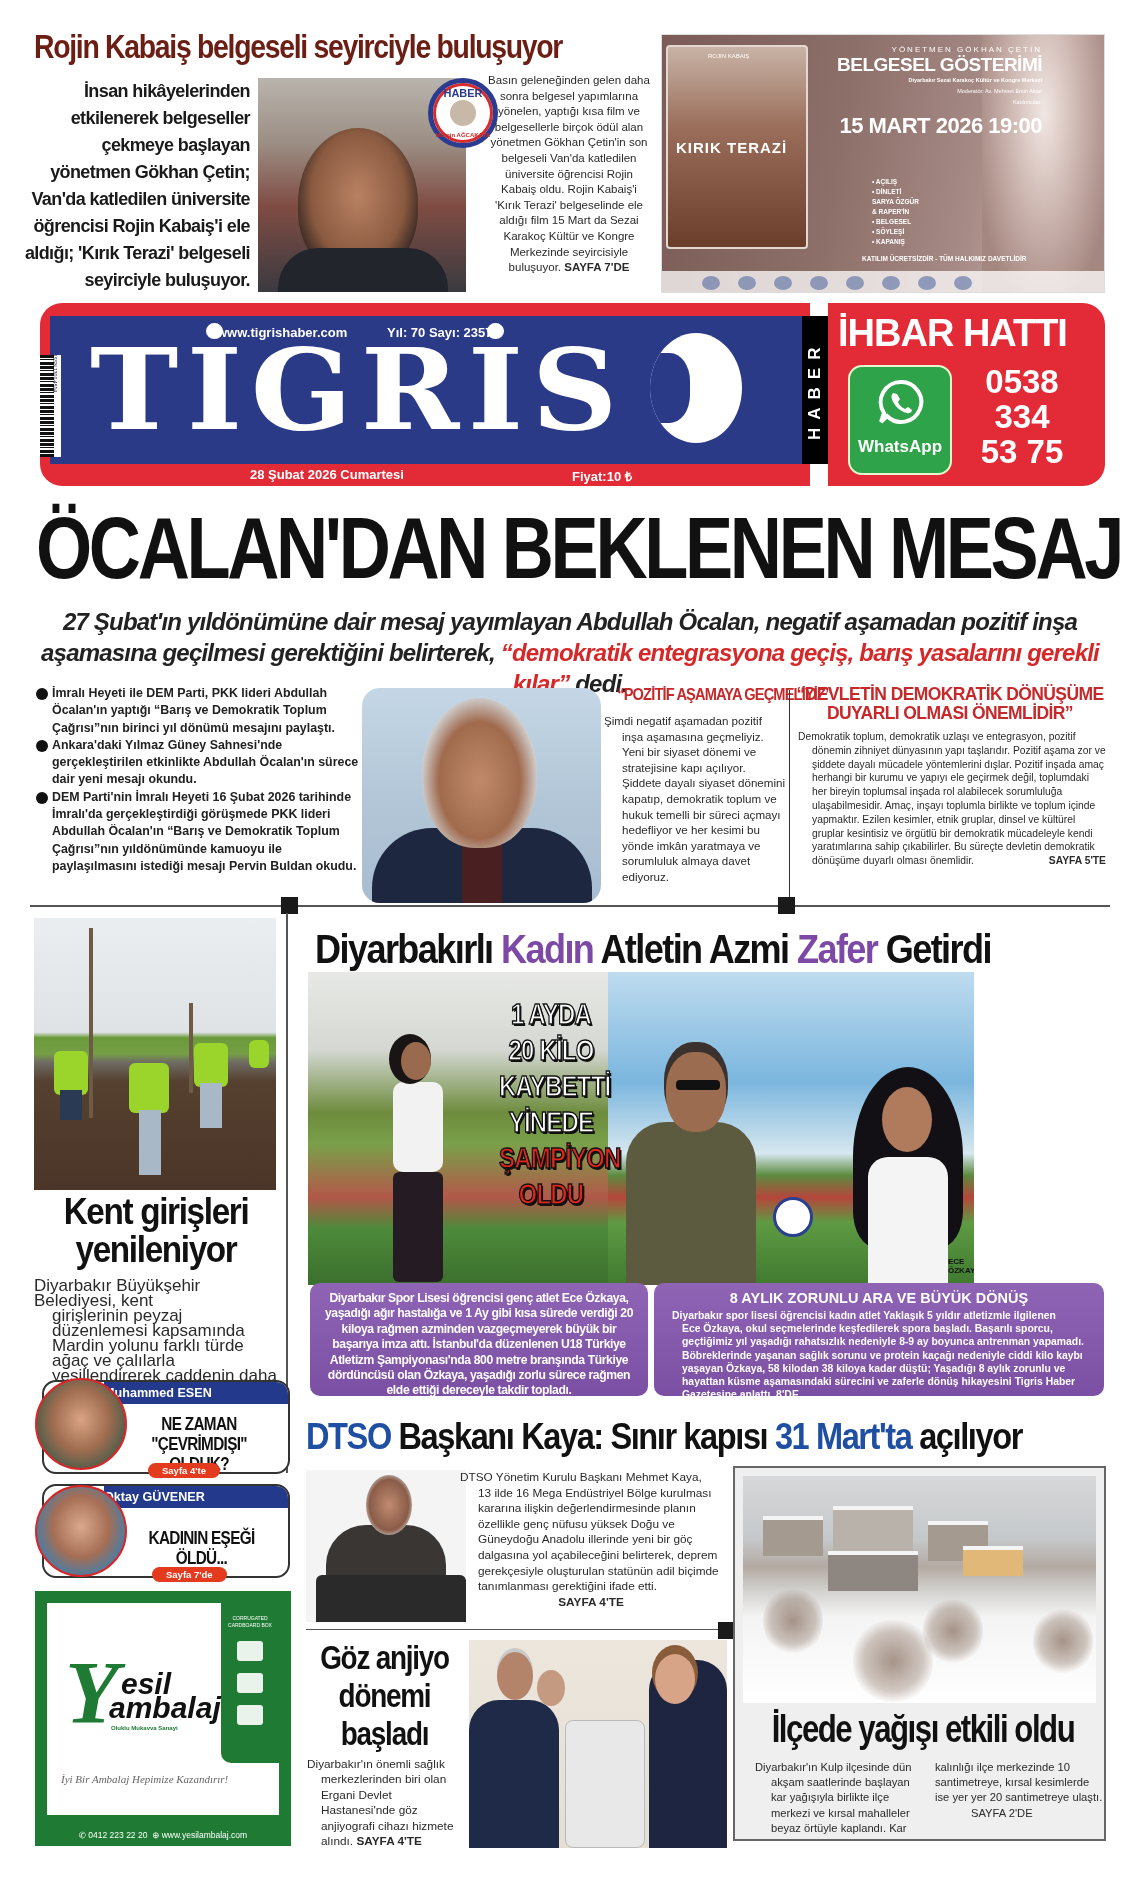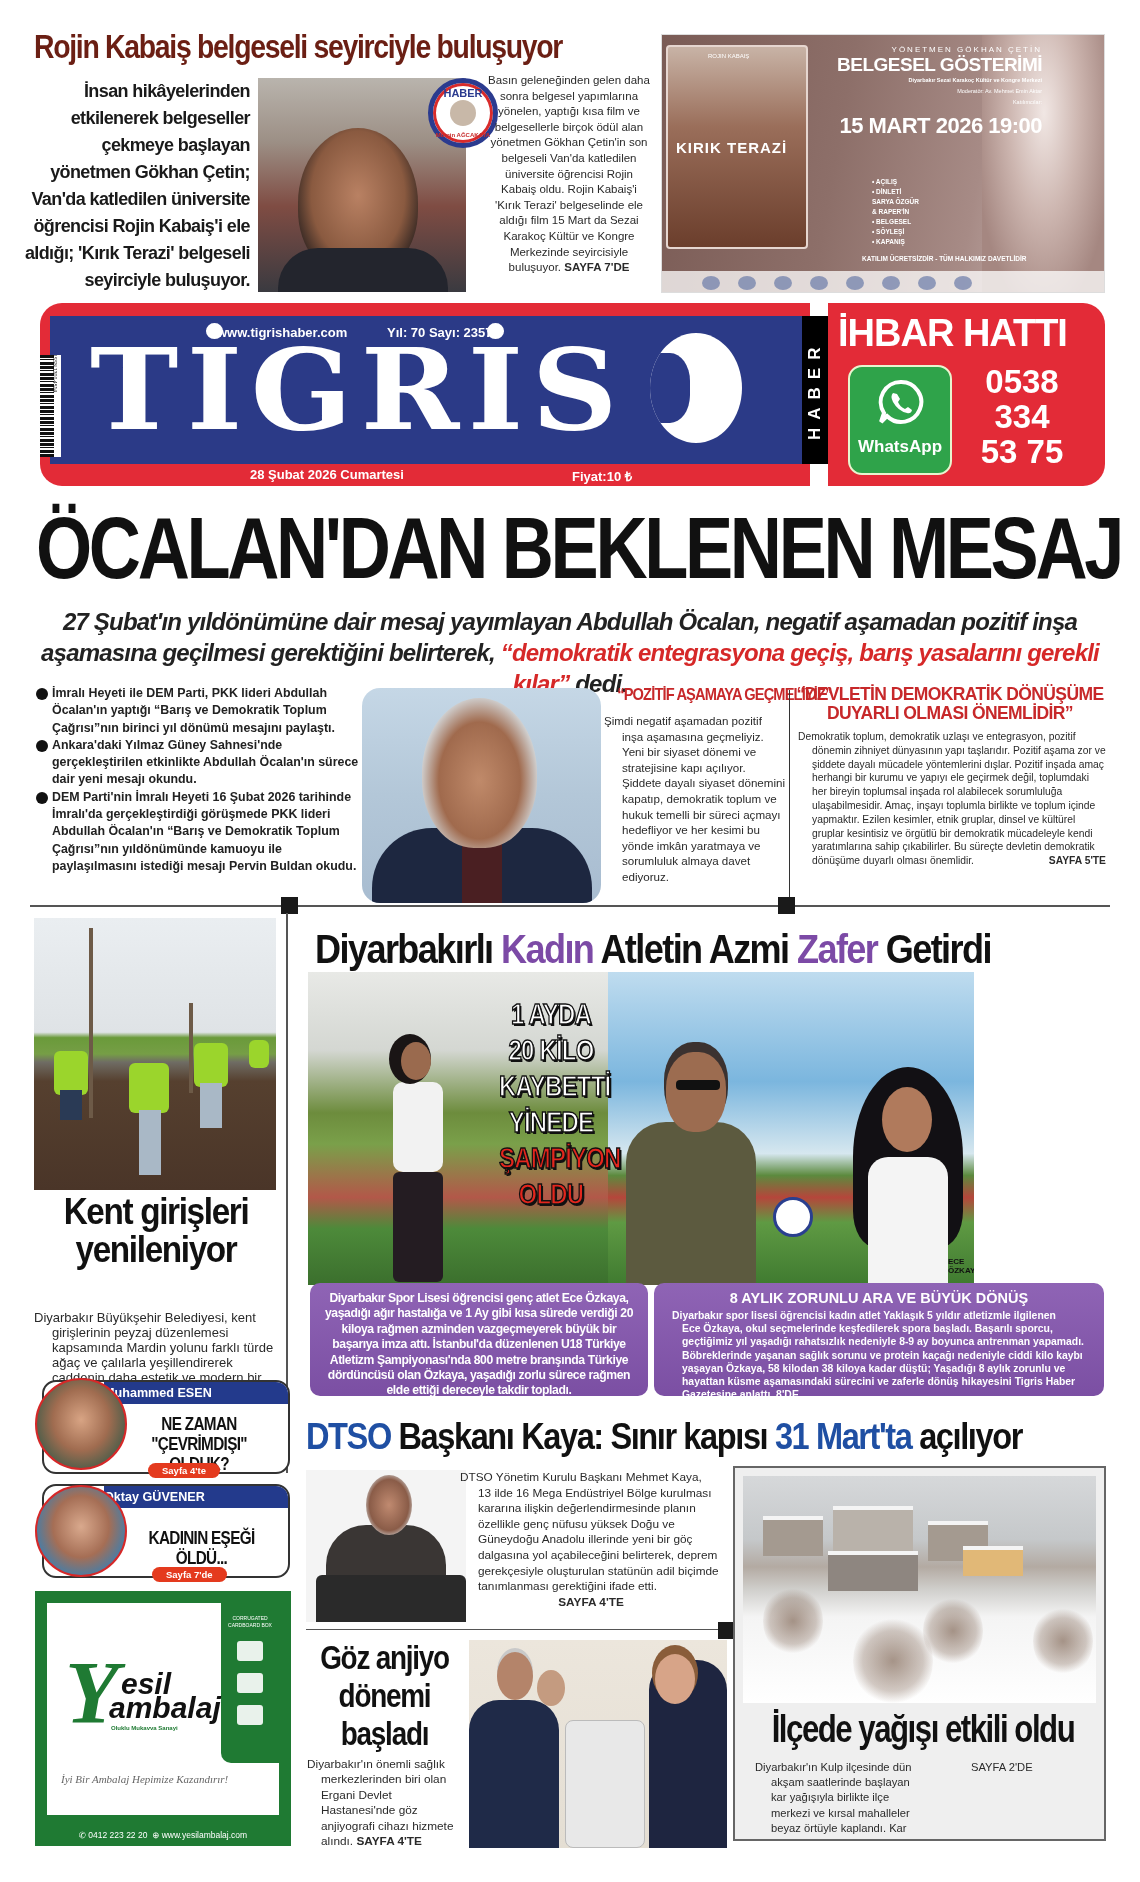--- a/index.html
+++ b/index.html
@@ -79,21 +79,21 @@
   .hrule1 { left: 30px; top: 905px; width: 1080px; height: 2px; background: #555; }
   .sq { width: 17px; height: 17px; background: #1a1a1a; }
 
   
   .vrule-left { left: 286px; top: 913px; width: 2px; height: 560px; background: #555; }
   .park-photo { left: 34px; top: 918px; width: 242px; height: 272px; background: linear-gradient(180deg, #eaeef1 0%, #dfe3e6 42%, #6a9a3a 44%, #769e46 50%, #6f6c64 53%, #56402f 60%, #4a3528 100%); overflow: hidden; }
   .worker { position: absolute; width: 34px; height: 44px; background: #9bd52c; border-radius: 6px; }
   .worker-legs { position: absolute; width: 22px; height: 50px; background: #a9b8c6; }
   .tree { position: absolute; width: 4px; background: #6d5a47; }
   .kent-head { left: 30px; top: 1193px; width: 252px; text-align: center; font-size: 37px; font-weight: 900; line-height: 38px; color: #111; letter-spacing: -1.5px; transform: scaleX(0.9); transform-origin: center top; }
-  .kent-body { left: 34px; top: 1278px; width: 248px; font-size: 13px; line-height: 15px; color: #2a2a2a; margin-top: 32px; }
+  .kent-body { left: 34px; top: 1278px; width: 248px; font-size: 17px; line-height: 15px; color: #2a2a2a; }
   .kent-body .indent { padding-left: 18px; display: block; }
 
   .col-card { width: 248px; height: 94px; border: 2px solid #333; border-radius: 14px; background: #fff; }
   .col-name { height: 22px; background: #233a8c; color: #fff; font-size: 12.6px; font-weight: 700; text-align: left; line-height: 22px; border-radius: 0 12px 0 0; }
   .col-photo { width: 92px; height: 92px; border-radius: 50%; border: 2px solid #d62828; background: radial-gradient(ellipse at 50% 45%, #d8a484 0%, #a06c50 45%, #4f5e4a 75%); }
   .col-photo.b { background: radial-gradient(ellipse at 50% 45%, #d9a98d 0%, #a56e55 45%, #3c7fb0 78%); }
   .col-title { font-size: 18px; font-weight: 900; line-height: 20px; color: #111; text-align: center; letter-spacing: -0.8px; transform: scaleX(0.85); transform-origin: center top; }
   .col-page { height: 15px; padding: 0 14px; background: #e43a1e; color: #fff; font-size: 9.5px; font-weight: 700; border-radius: 8px; line-height: 15px; }
 
   .ad { left: 35px; top: 1591px; width: 256px; height: 255px; background: #1f7a33; }
@@ -441,15 +441,16 @@
     <div class="snow-tree" style="left:110px;top:140px;width:80px;height:90px;"></div>
     <div class="snow-tree" style="left:180px;top:120px;"></div>
     <div class="snow-tree" style="left:290px;top:130px;"></div>
   </div>
   <div class="snow-head">İlçede yağışı etkili oldu</div>
   <div class="snow-col c1">
     <span>Diyarbakır'ın Kulp ilçesinde dün</span>
     <span class="indent">akşam saatlerinde başlayan kar yağışıyla birlikte ilçe merkezi ve kırsal mahalleler beyaz örtüyle kaplandı. Kar</span>
   </div>
   <div class="snow-col c2">
+    <span>kalınlığı ilçe merkezinde 10 santimetreye, kırsal kesimlerde ise yer yer 20 santimetreye ulaştı.</span>
     <span class="sayfa">SAYFA 2'DE</span>
   </div>
 </div>
 
 </body></html>

